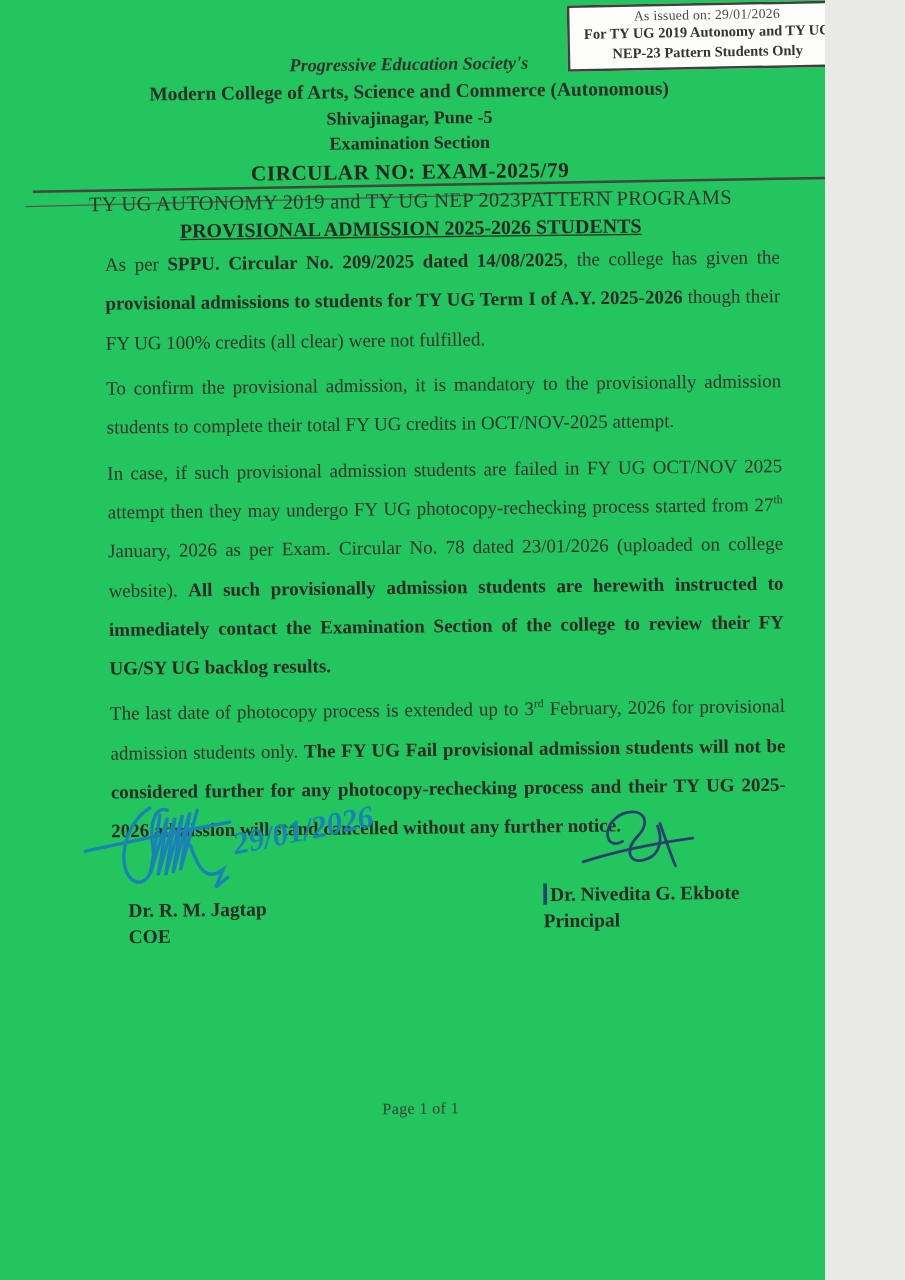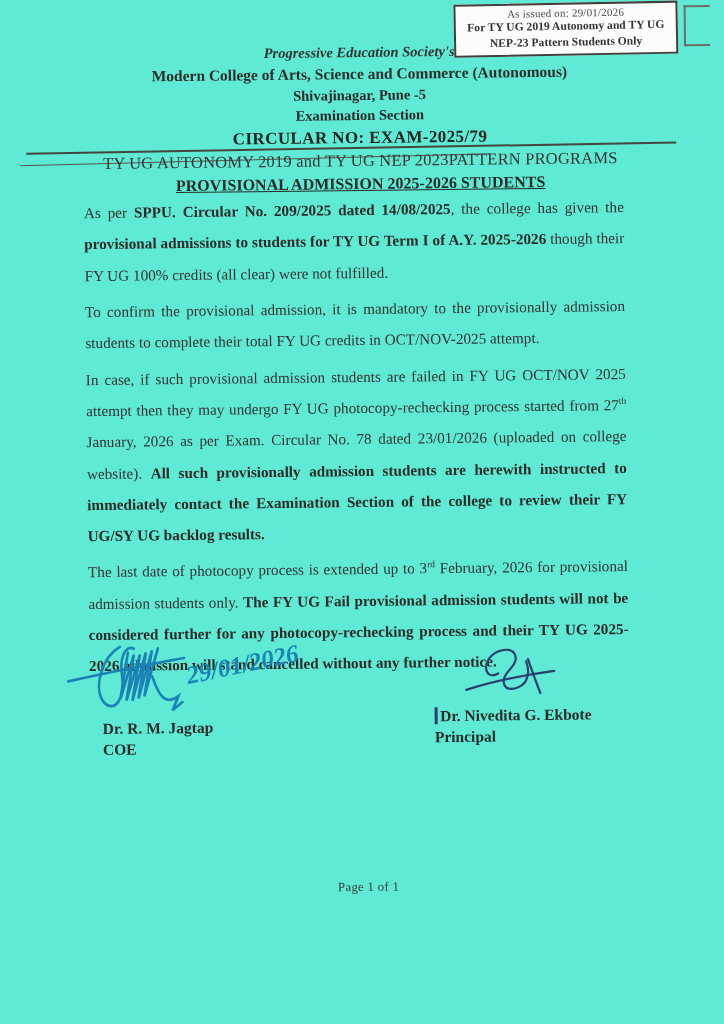--- a/index.html
+++ b/index.html
@@ -3,22 +3,22 @@
 <meta charset="utf-8">
 <style>
   html,body{margin:0;padding:0;}
   body{
     width:724px;height:1024px;
     background:#e9e9e7;
     font-family:"Liberation Serif", serif;
   }
   .page{
     position:relative;
-    width:724px;height:1024px;
-    background:#5eead4;
+    width:660px;height:1024px;
+    background:#22c55e;
     overflow:hidden;
     color:#2a2927;
   }
   .scan-tilt{
     position:absolute;inset:0;
     transform:rotate(-0.65deg);
     transform-origin:50% 30%;
   }
   
   .stamp-box{

